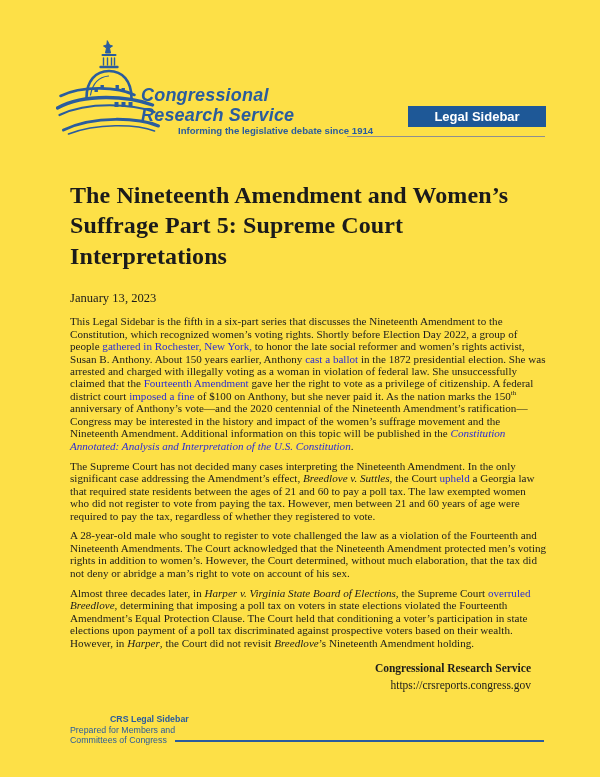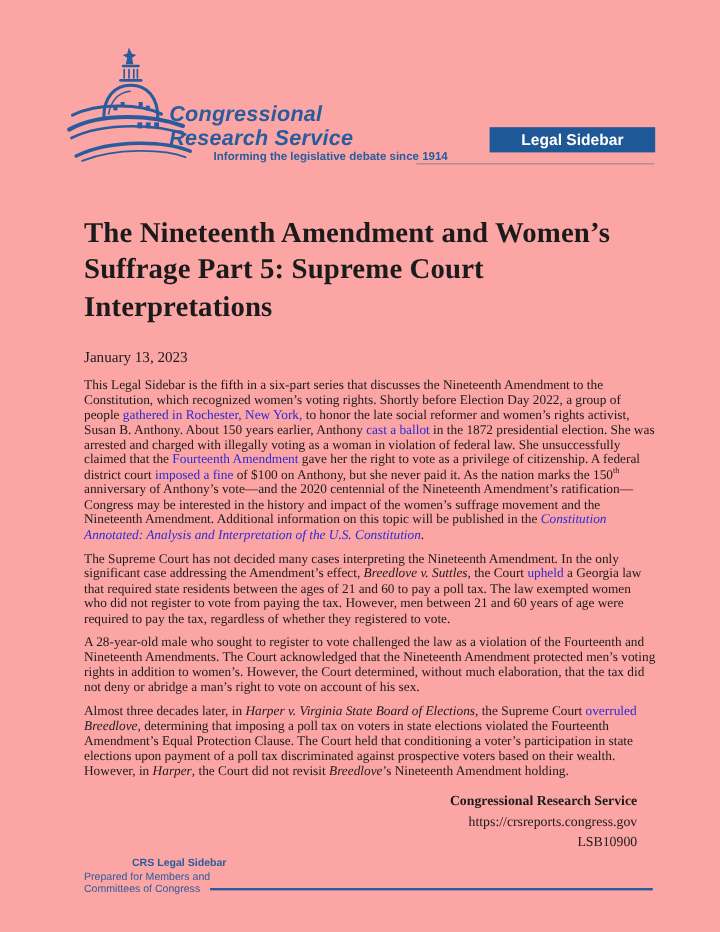--- a/index.html
+++ b/index.html
@@ -1,20 +1,20 @@
 <!DOCTYPE html>
 <html style="--brand: #2A5C9D; --badge: #1E5897; --link: #2B2BD5; --rule-gray: #8F8F8F;"><head>
 <meta charset="utf-8">
 <style>
   html, body { margin: 0; padding: 0; background: #e8e8e8; }
   .page {
     position: relative;
     width: 600px;
     height: 777px;
-    background: #fca5a5;
+    background: #fde047;
     overflow: hidden;
     font-family: "Liberation Serif", serif;
     color: #1b1b1b;
     margin: 0 auto;
   }
   
   .capitol { position: absolute; left: 56px; top: 38px; width: 106px; height: 97px; }
   .org {
     position: absolute; left: 141px; top: 86px;
     font-family: "Liberation Sans", sans-serif;
@@ -122,21 +122,20 @@
     <div class="date">January 13, 2023</div>
 
     <p class="para"><span class="seg-plain">This Legal Sidebar is the fifth in a six-part series that discusses the Nineteenth Amendment to the Constitution, which recognized women’s voting rights. Shortly before Election Day 2022, a group of people </span><a class="seg-link">gathered in Rochester, New York,</a><span class="seg-plain"> to honor the late social reformer and women’s rights activist, Susan B. Anthony. About 150 years earlier, Anthony </span><a class="seg-link">cast a ballot</a><span class="seg-plain"> in the 1872 presidential election. She was arrested and charged with illegally voting as a woman in violation of federal law. She unsuccessfully claimed that the </span><a class="seg-link">Fourteenth Amendment</a><span class="seg-plain"> gave her the right to vote as a privilege of citizenship. A federal district court </span><a class="seg-link">imposed a fine</a><span class="seg-plain"> of $100 on Anthony, but she never paid it. As the nation marks the 150</span><sup class="seg-sup">th</sup><span class="seg-plain"> anniversary of Anthony’s vote—and the 2020 centennial of the Nineteenth Amendment’s ratification—Congress may be interested in the history and impact of the women’s suffrage movement and the Nineteenth Amendment. Additional information on this topic will be published in the </span><a class="seg-emlink">Constitution Annotated: Analysis and Interpretation of the U.S. Constitution</a><span class="seg-plain">.</span></p>
     <p class="para"><span class="seg-plain">The Supreme Court has not decided many cases interpreting the Nineteenth Amendment. In the only significant case addressing the Amendment’s effect, </span><em class="seg-em">Breedlove v. Suttles</em><span class="seg-plain">, the Court </span><a class="seg-link">upheld</a><span class="seg-plain"> a Georgia law that required state residents between the ages of 21 and 60 to pay a poll tax. The law exempted women who did not register to vote from paying the tax. However, men between 21 and 60 years of age were required to pay the tax, regardless of whether they registered to vote.</span></p>
     <p class="para"><span class="seg-plain">A 28-year-old male who sought to register to vote challenged the law as a violation of the Fourteenth and Nineteenth Amendments. The Court acknowledged that the Nineteenth Amendment protected men’s voting rights in addition to women’s. However, the Court determined, without much elaboration, that the tax did not deny or abridge a man’s right to vote on account of his sex.</span></p>
     <p class="para"><span class="seg-plain">Almost three decades later, in </span><em class="seg-em">Harper v. Virginia State Board of Elections</em><span class="seg-plain">, the Supreme Court </span><a class="seg-link">overruled</a><span class="seg-plain"> </span><em class="seg-em">Breedlove</em><span class="seg-plain">, determining that imposing a poll tax on voters in state elections violated the Fourteenth Amendment’s Equal Protection Clause. The Court held that conditioning a voter’s participation in state elections upon payment of a poll tax discriminated against prospective voters based on their wealth. However, in </span><em class="seg-em">Harper</em><span class="seg-plain">, the Court did not revisit </span><em class="seg-em">Breedlove</em><span class="seg-plain">’s Nineteenth Amendment holding.</span></p>
 
     <div class="sig">
       <div class="sig-org">Congressional Research Service</div>
       <div class="sig-url">https://crsreports.congress.gov</div>
-      <div class="sig-id">LSB10900</div>
     </div>
   </main>
 
   <footer class="bottom">
     <div class="bf-title">CRS Legal Sidebar</div>
     <div>Prepared for Members and</div>
     <div class="bf-row">
       <span>Committees of Congress</span>
       <span class="bf-rule"></span>
     </div>

